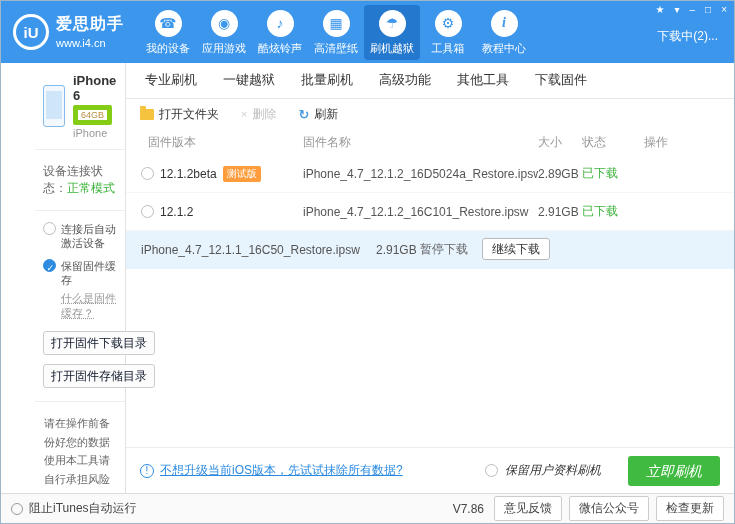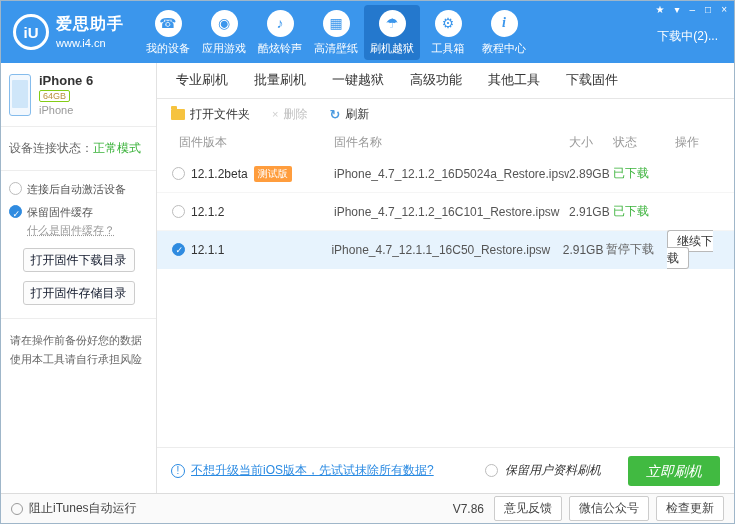--- a/index.html
+++ b/index.html
@@ -20,27 +20,27 @@
   .nav-icon.serif-i { font-style: italic; font-family: "Liberation Serif", serif; font-weight: bold; }
   .nav-label { font-size: 11px; margin-top: 4px; white-space: nowrap; }
   .win-controls { position: absolute; top: 3px; right: 7px; display: flex; gap: 10px; font-size: 10px; }
   .win-controls span { cursor: pointer; }
   .download-status { position: absolute; top: 27px; right: 16px; font-size: 12px; cursor: pointer; }
 
   
   .body-row { flex: 1; display: flex; min-height: 0; background: #fff; }
 
   
-  .sidebar { width: 156px; flex-shrink: 0; border-right: 1px solid #e2e2e2; font-size: 12px; color: #555; display: flex; flex-direction: column; }
+  .sidebar { width: 125px; flex-shrink: 0; border-right: 1px solid #e2e2e2; font-size: 12px; color: #555; display: flex; flex-direction: column; padding-left: 34px; }
   .sec { border-bottom: 1px solid #ededed; }
   .device { display: flex; gap: 8px; align-items: center; padding: 10px 8px; }
   .phone-thumb { width: 22px; height: 42px; border: 1px solid #85bcec; border-radius: 3px; background: #f2f8fe; position: relative; flex-shrink: 0; }
   .phone-thumb::after { content: ""; position: absolute; left: 2px; right: 2px; top: 5px; bottom: 7px; background: #cfe6f9; border-radius: 1px; }
   .dev-name { font-size: 13px; font-weight: bold; color: #333; }
-  .dev-cap { display: inline-block; font-size: 9px; border: 1px solid #84cc16; color: #b9903e; border-radius: 2px; padding: 0 3px; margin: 2px 0; }
+  .dev-cap { display: inline-block; font-size: 9px; border: 5px solid #84cc16; color: #b9903e; border-radius: 2px; padding: 0 3px; margin: 2px 0; }
   .dev-type { font-size: 11px; color: #999; }
   .status-sec { padding: 13px 8px; font-size: 12px; color: #666; }
   .status-green { color: #3cb33c; }
   .opts { padding: 11px 8px 4px; }
   .opt { display: flex; align-items: flex-start; gap: 5px; margin-bottom: 9px; font-size: 11px; color: #555; line-height: 14px; cursor: pointer; }
   .radio { width: 13px; height: 13px; border-radius: 50%; border: 1px solid #bcbcbc; background: #fff; flex-shrink: 0; display: inline-block; position: relative; }
   .radio.checked { background: #2f8be0; border-color: #2f8be0; }
   .radio.checked::after { content: "✓"; position: absolute; color: #fff; font-size: 9px; left: 2.5px; top: 0.5px; }
   .cache-link { margin: -5px 0 10px 18px; font-size: 11px; color: #999; text-decoration: underline; text-decoration-style: dotted; cursor: pointer; display: block; }
   .side-btn { display: block; width: 112px; margin: 0 auto 9px; height: 24px; line-height: 22px; text-align: center; border: 1px solid #ccc; border-radius: 3px; background: #fcfcfc; font-size: 12px; color: #0f172a; cursor: pointer; }
@@ -175,22 +175,22 @@
 
       <div class="warn">
         <div>请在操作前备份好您的数据</div>
         <div>使用本工具请自行承担风险</div>
       </div>
     </aside>
 
     <main class="main">
       <div class="tabs">
         <div class="tab">专业刷机</div>
+        <div class="tab">一键越狱</div>
         <div class="tab">批量刷机</div>
-        <div class="tab">一键越狱</div>
         <div class="tab">高级功能</div>
         <div class="tab">其他工具</div>
         <div class="tab">下载固件</div>
       </div>
 
       <div class="toolbar">
         <div class="tool">
           <span class="folder-icon"></span>
           <span>打开文件夹</span>
         </div>
@@ -229,24 +229,20 @@
           <span class="radio"></span>
           <span class="ver">12.1.2</span>
         </div>
         <div class="c-name">iPhone_4.7_12.1.2_16C101_Restore.ipsw</div>
         <div class="c-size">2.91GB</div>
         <div class="c-status green">已下载</div>
         <div></div>
       </div>
 
       <div class="trow selected">
-        <div class="c-version">
-          <span class="radio checked"></span>
-          <span class="ver">12.1.1</span>
-        </div>
         <div class="c-name">iPhone_4.7_12.1.1_16C50_Restore.ipsw</div>
         <div class="c-size">2.91GB</div>
         <div class="c-status">暂停下载</div>
         <div>
           <span class="action-btn">继续下载</span>
         </div>
       </div>
 
       <div class="spacer"></div>
 

